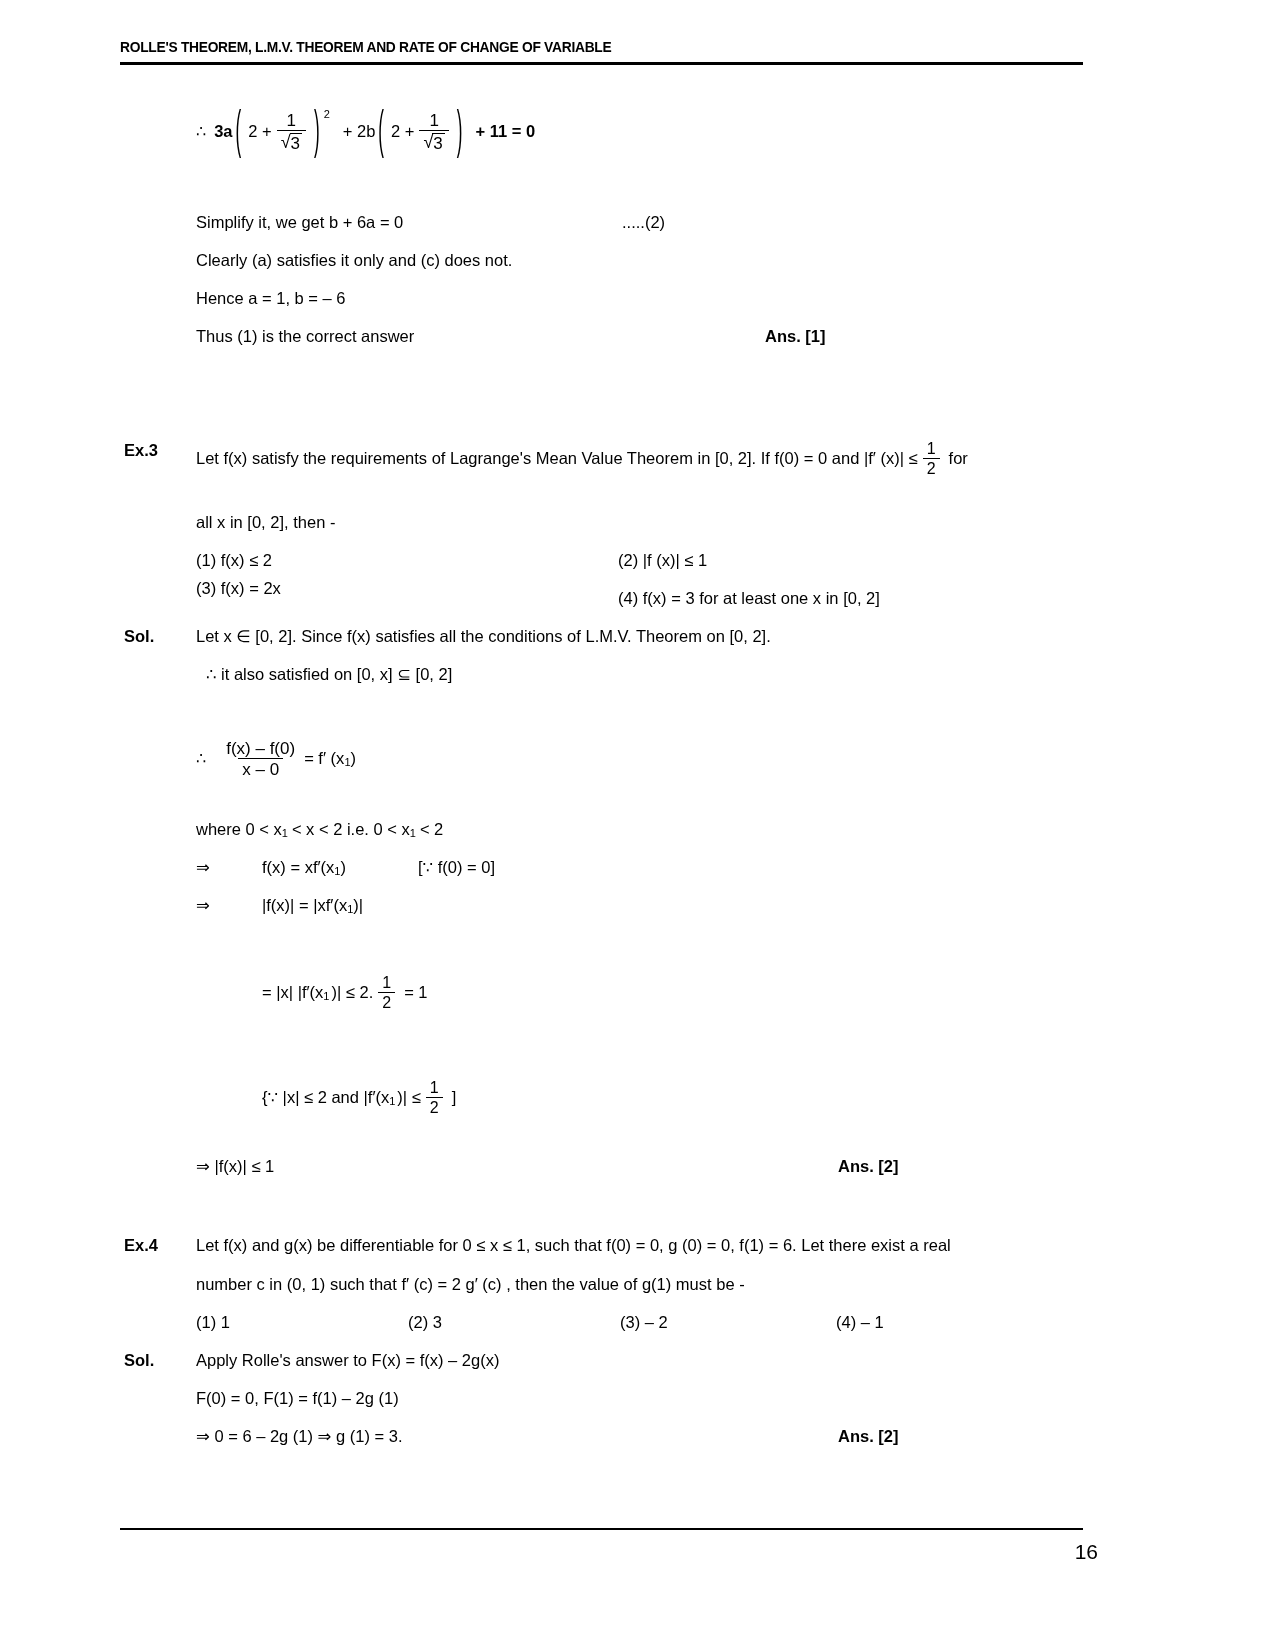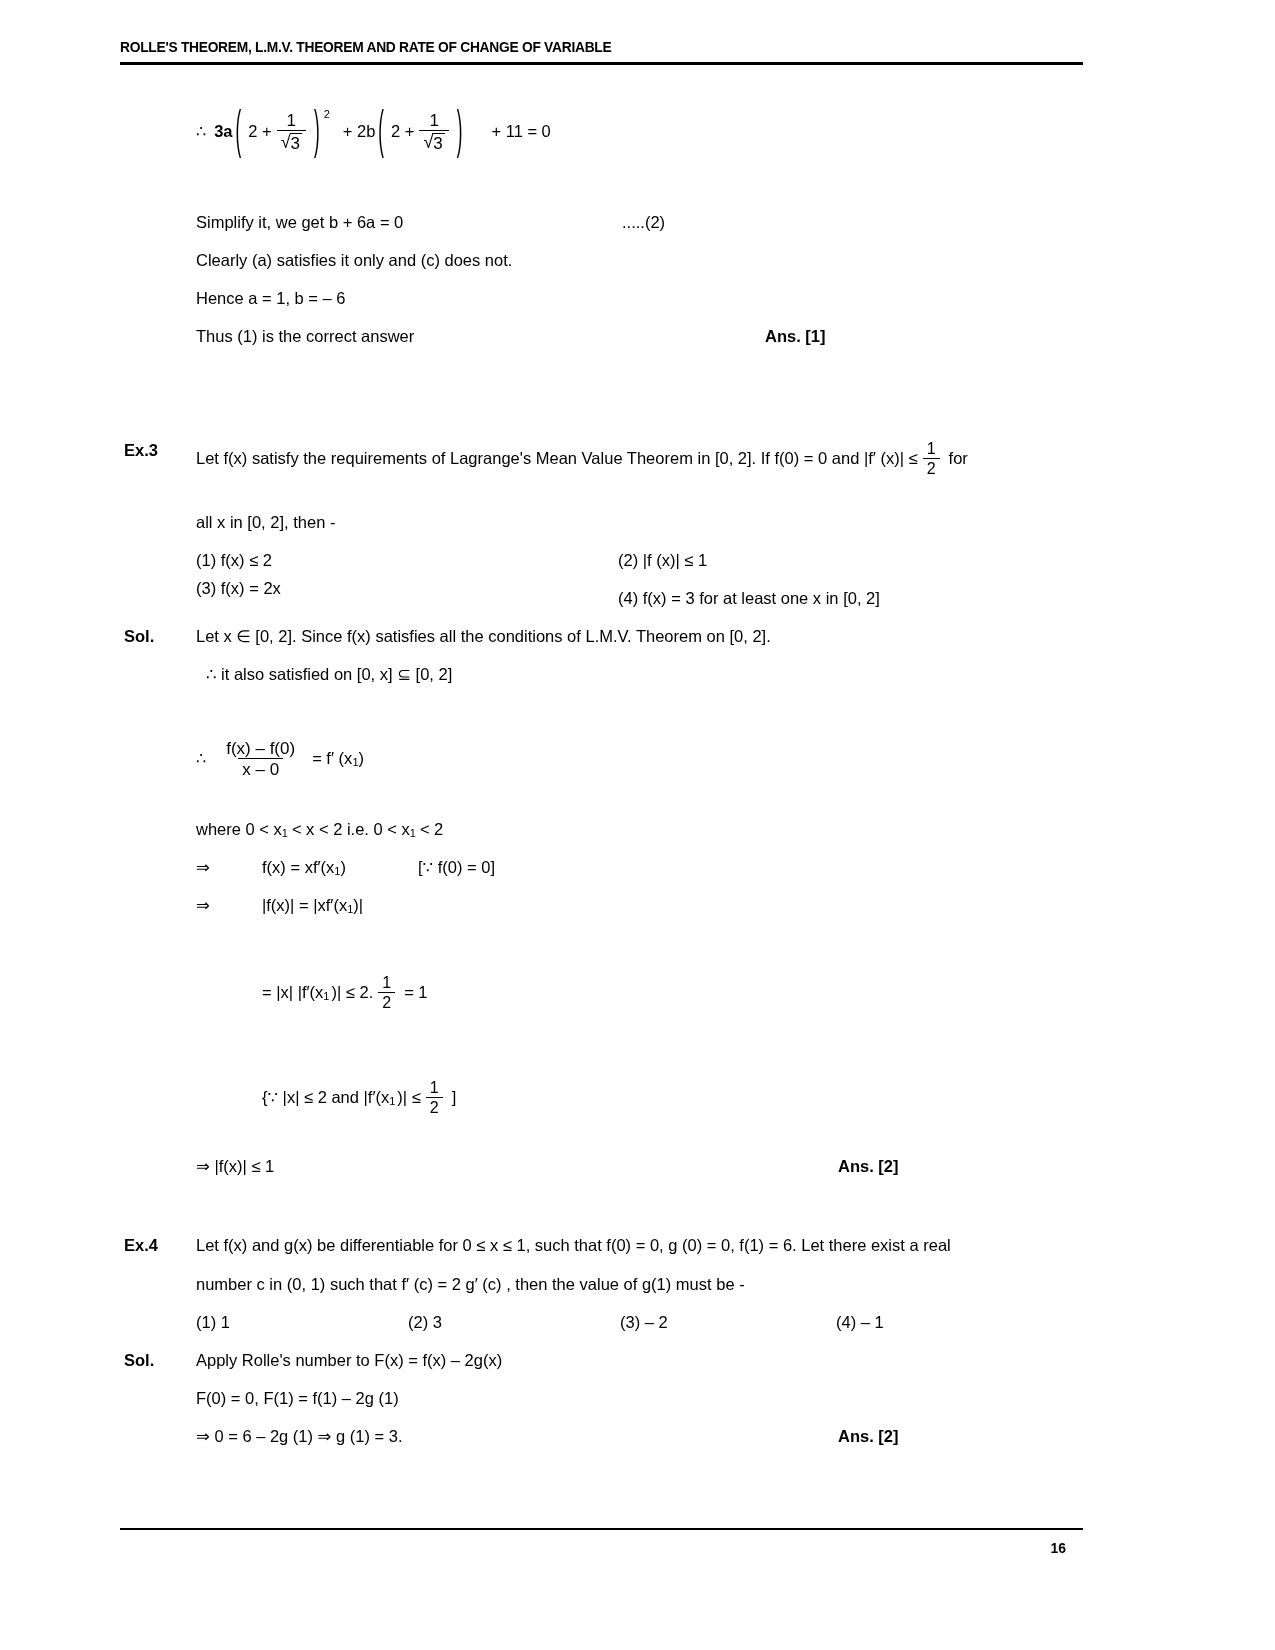--- a/index.html
+++ b/index.html
@@ -51,24 +51,24 @@
   .footer-rule {
     position: absolute;
     left: 120px;
     top: 1528px;
     width: 963px;
     height: 2px;
     background: #000;
   }
   .page-number {
     position: absolute;
-    right: 136px;
+    right: 104px;
     top: 1540px;
-    font-size: 14px;
-    font-weight: bold;
+    font-size: 21px;
+    font-weight: normal;
   }
 
   
   .tx {
     position: absolute;
     font-size: 16.5px;
     white-space: nowrap;
     line-height: 1.2;
   }
   .bold { font-weight: bold; }
@@ -168,21 +168,21 @@
       <span class="frac">
         <span class="num">1</span>
         <span class="den">
           <span class="sqrt">
             <span class="rad">√</span>
             <span class="rad-body">3</span>
           </span>
         </span>
       </span>
       <span class="bigparen">)</span>
-      <span style="margin-left:26px;">+ 11 = 0</span>
+      <span style="margin-left:10px;font-weight:bold;">+ 11 = 0</span>
     </span>
   </div>
 
   <div class="tx" style="left:196px; top:213px;">Simplify it, we get b + 6a = 0</div>
   <div class="tx" style="left:622px; top:213px;">.....(2)</div>
 
   <div class="tx" style="left:196px; top:251px;">Clearly (a) satisfies it only and (c) does not.</div>
   <div class="tx" style="left:196px; top:289px;">Hence a = 1, b = – 6</div>
   <div class="tx" style="left:196px; top:327px;">Thus (1) is the correct answer</div>
   <div class="tx bold" style="left:765px; top:327px;">Ans. [1]</div>
@@ -209,21 +209,21 @@
   <div class="tx" style="left:196px; top:627px;">Let x ∈ [0, 2]. Since f(x) satisfies all the conditions of L.M.V. Theorem on [0, 2].</div>
   <div class="tx" style="left:206px; top:665px;">∴  it also satisfied on [0, x] ⊆ [0, 2]</div>
 
   <div class="tx" style="left:196px; top:740px;">
     <span class="mrow">
       <span class="sym-lg">∴</span>
       <span class="frac" style="margin-left:16px;">
         <span class="num">f(x) – f(0)</span>
         <span class="den">x – 0</span>
       </span>
-      <span style="margin-left:8px;">= f′ (x</span>
+      <span style="margin-left:0;">= f′ (x</span>
       <span class="sub">1</span>
       <span>)</span>
     </span>
   </div>
 
   <div class="tx" style="left:196px; top:820px;">
     <span class="mrow">
       <span>where 0 &lt; x</span>
       <span class="sub">1</span>
       <span style="margin-left:4px;">&lt; x &lt; 2 i.e. 0 &lt; x</span>
@@ -283,21 +283,21 @@
   <div class="tx bold" style="left:124px; top:1236px;">Ex.4</div>
   <div class="tx" style="left:196px; top:1236px;">Let f(x) and g(x) be differentiable for 0 ≤ x ≤ 1, such that f(0) = 0, g (0) = 0, f(1) = 6. Let there exist a real</div>
   <div class="tx" style="left:196px; top:1275px;">number c in (0, 1) such that f′ (c) = 2 g′ (c) , then the value of g(1) must be -</div>
 
   <div class="tx" style="left:196px; top:1313px;">(1) 1</div>
   <div class="tx" style="left:408px; top:1313px;">(2) 3</div>
   <div class="tx" style="left:620px; top:1313px;">(3) – 2</div>
   <div class="tx" style="left:836px; top:1313px;">(4) – 1</div>
 
   <div class="tx bold" style="left:124px; top:1351px;">Sol.</div>
-  <div class="tx" style="left:196px; top:1351px;">Apply Rolle's number to F(x) = f(x) – 2g(x)</div>
+  <div class="tx" style="left:196px; top:1351px;">Apply Rolle's answer to F(x) = f(x) – 2g(x)</div>
   <div class="tx" style="left:196px; top:1389px;">F(0) = 0, F(1) = f(1) – 2g (1)</div>
   <div class="tx" style="left:196px; top:1427px;">⇒ 0 = 6 – 2g (1) ⇒ g (1) = 3.</div>
   <div class="tx bold" style="left:838px; top:1427px;">Ans. [2]</div>
 
   <div class="footer-rule"></div>
   <div class="page-number">16</div>
 
 </div>
 
 </body></html>

